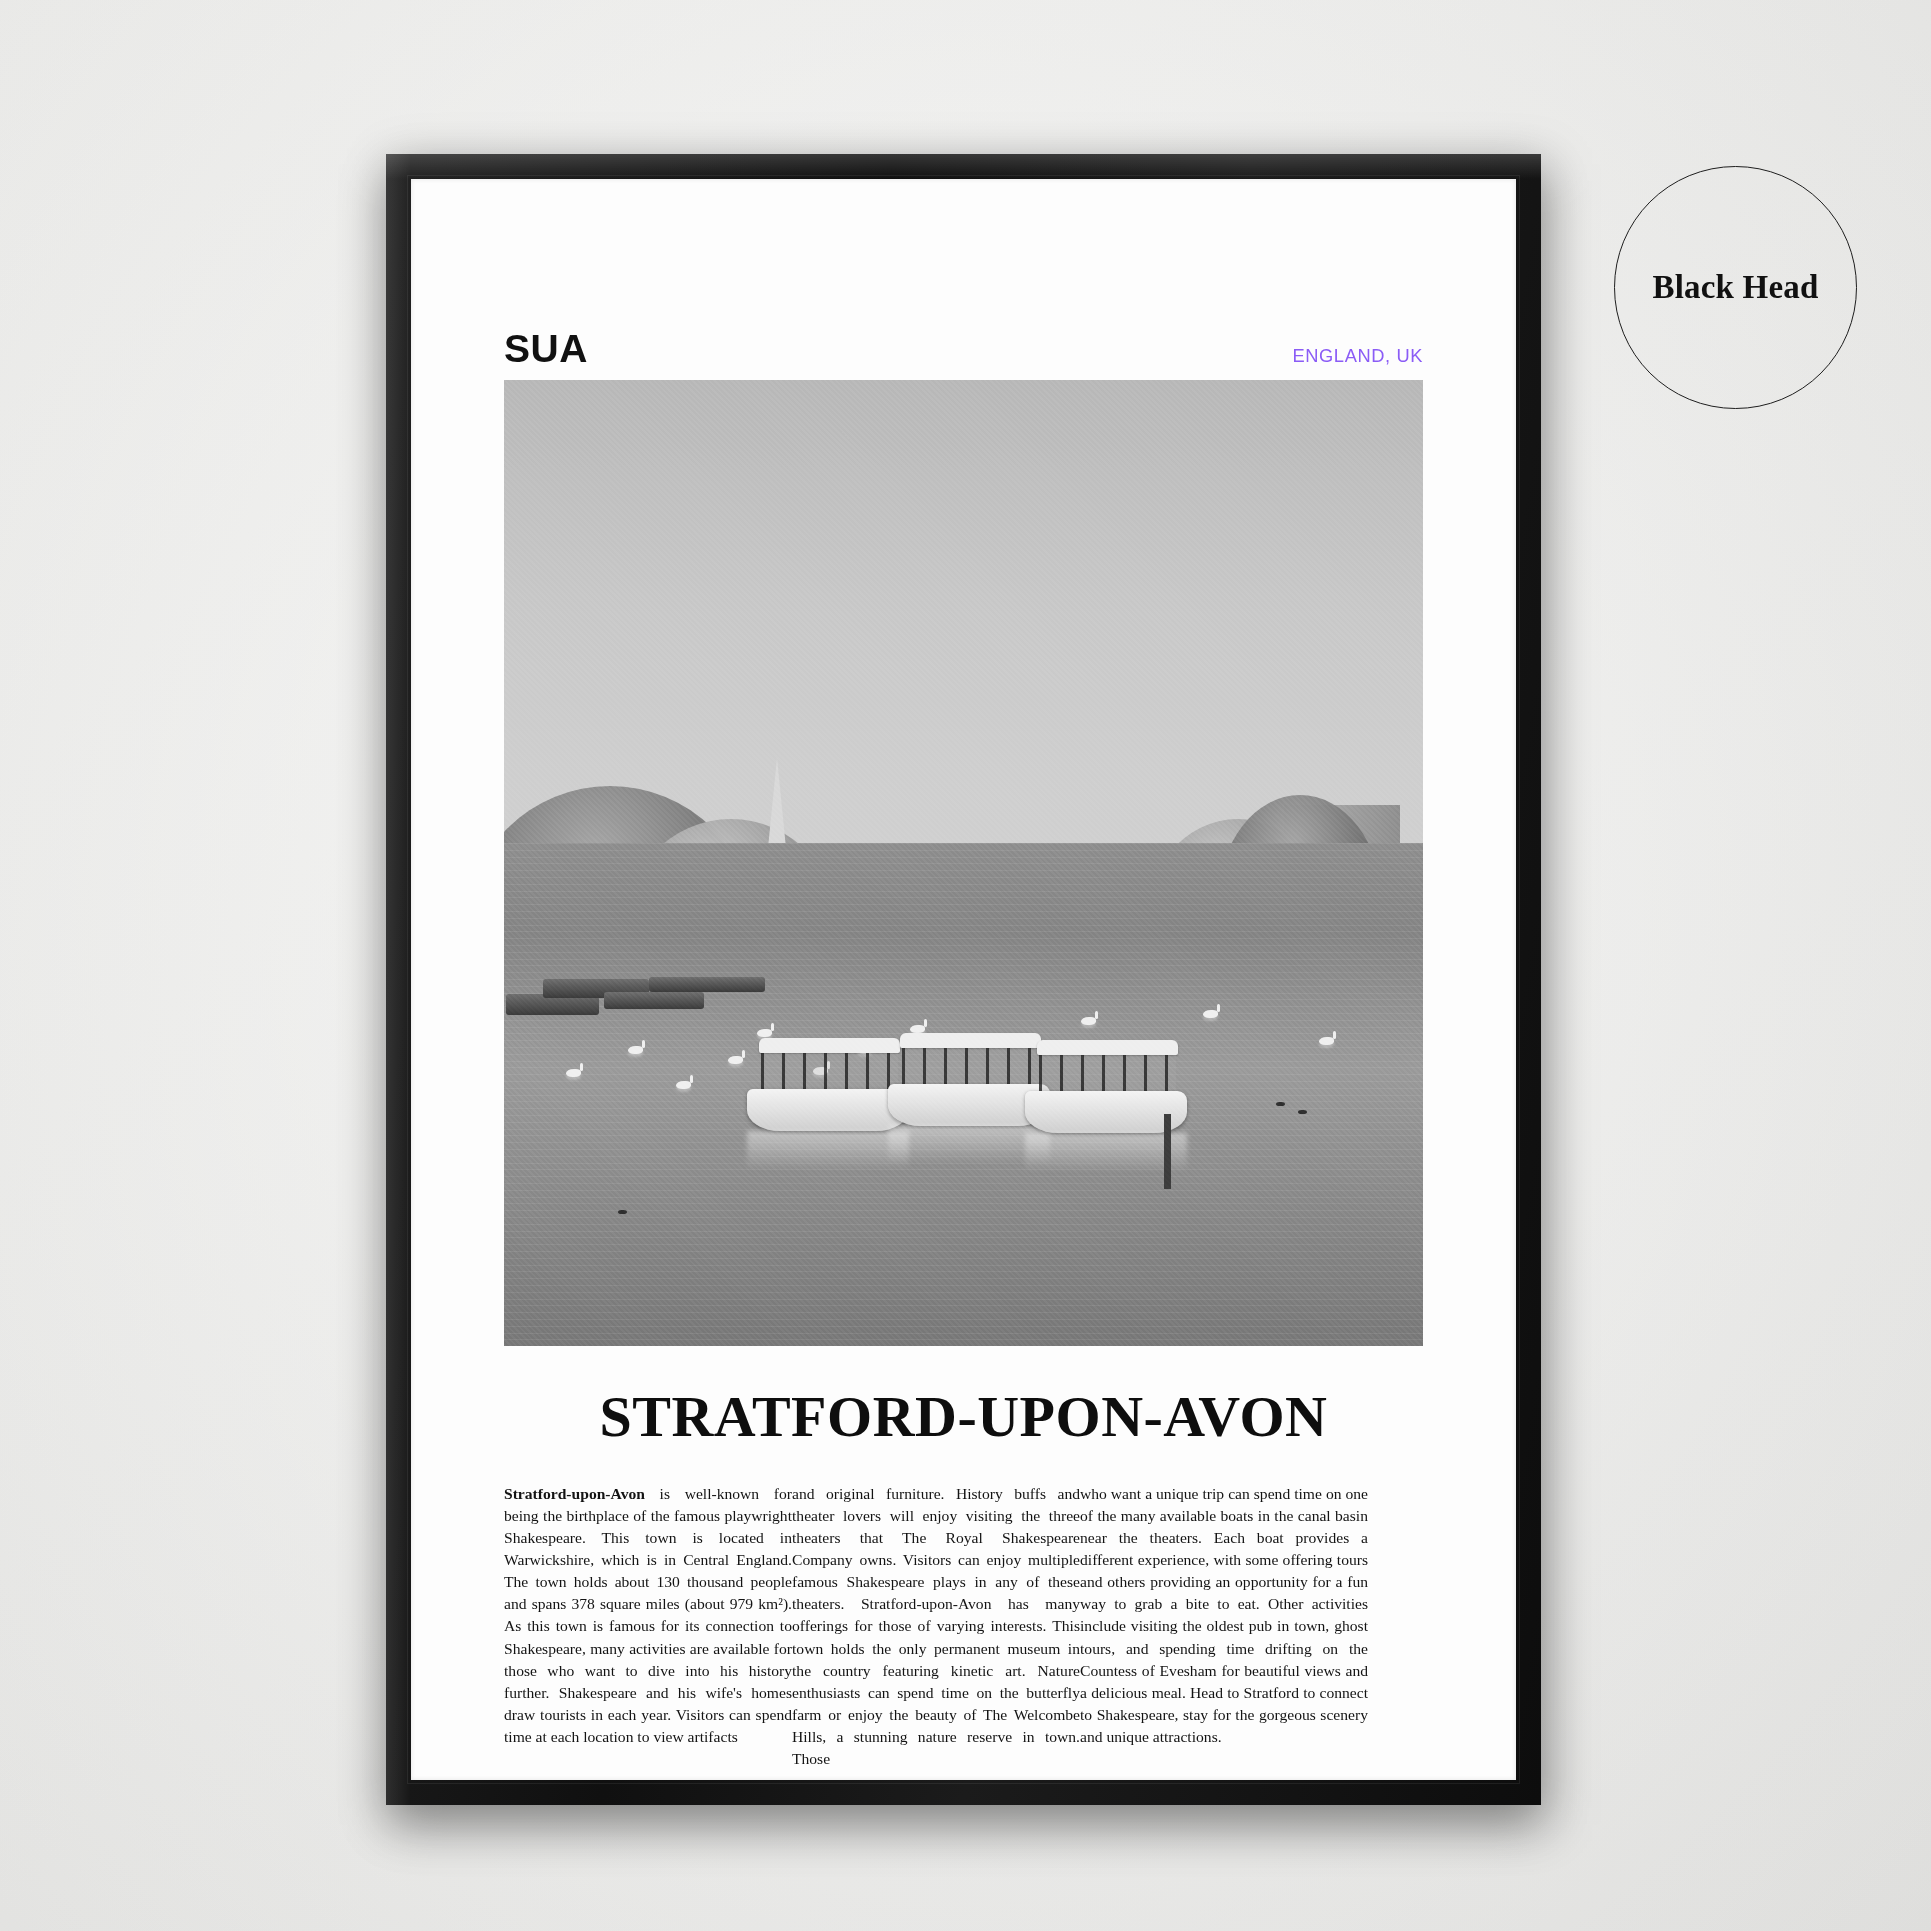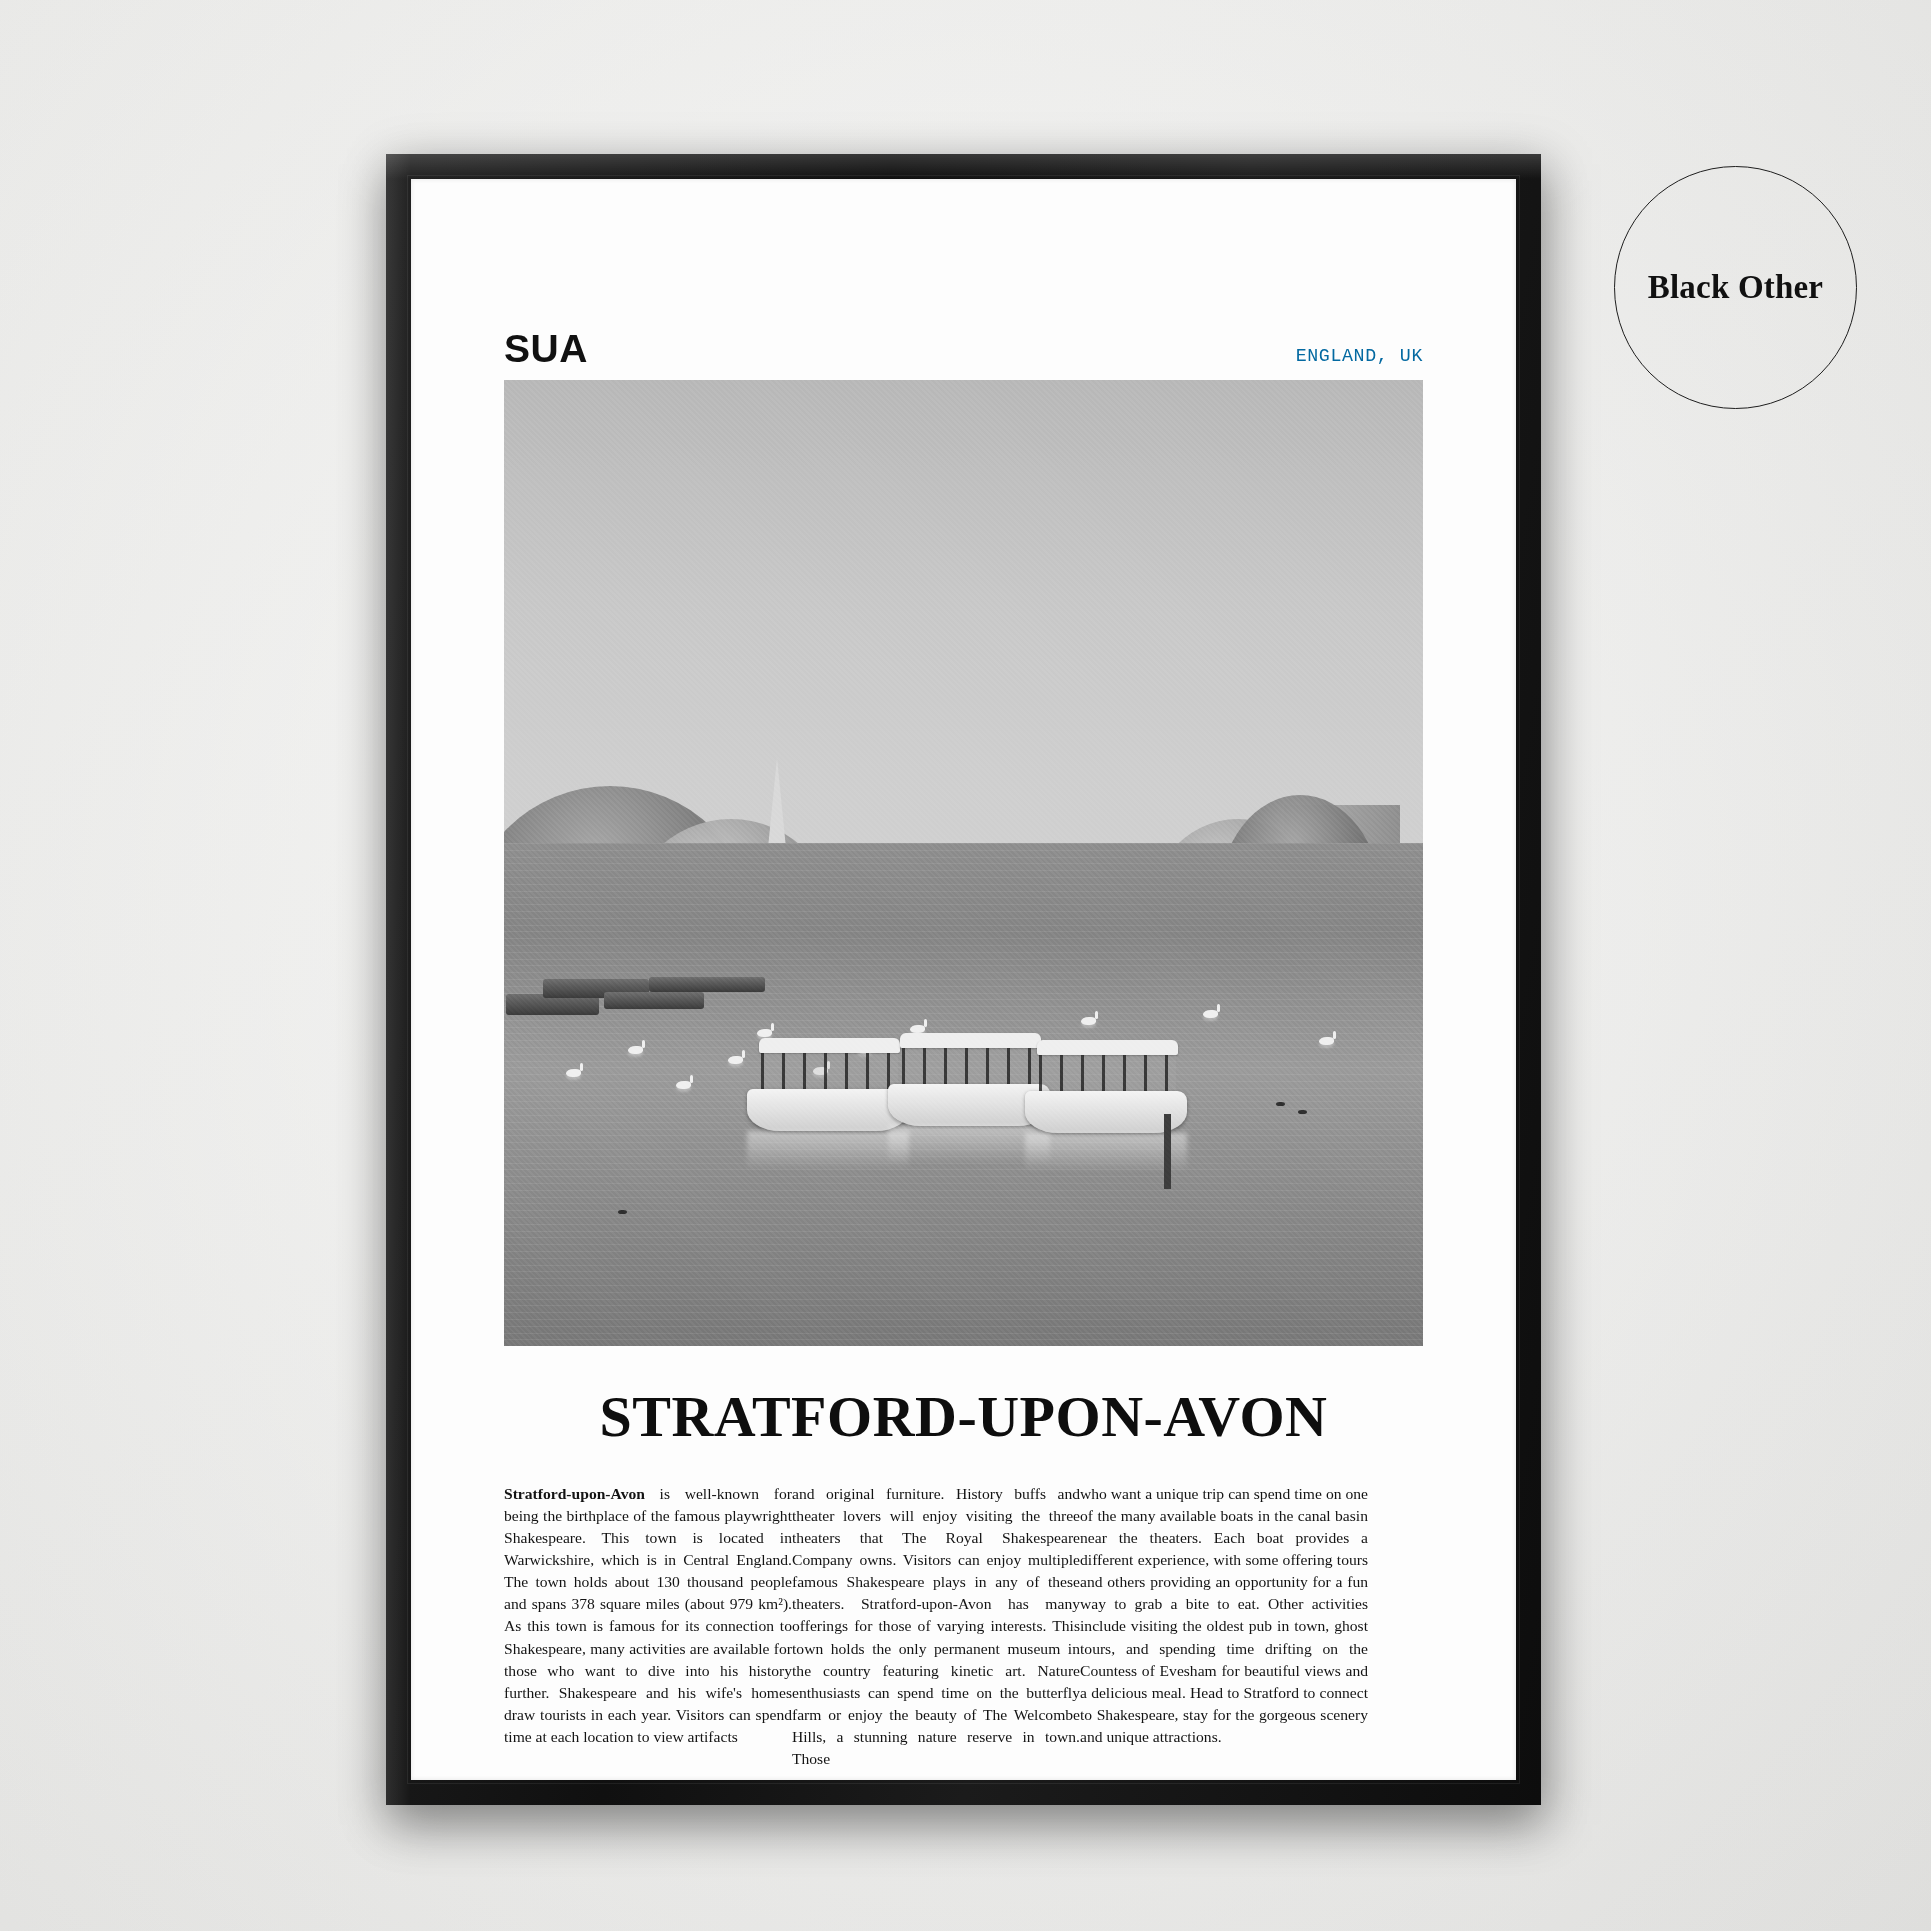--- a/index.html
+++ b/index.html
@@ -100,24 +100,24 @@
   }
   #poster-brand {
     font-family: "Liberation Sans", sans-serif;
     font-weight: bold;
     font-size: 39px;
     letter-spacing: 0.5px;
     color: #111;
     line-height: 1;
   }
   #poster-location {
-    font-family: Liberation Mono, monospace;
+    font-family: Liberation Sans, sans-serif;
     font-size: 18.3px;
     letter-spacing: 0.6px;
-    color: #0369a1;
+    color: #8b5cf6;
     line-height: 1;
     padding-bottom: 2.9px;
   }
 
   
   #photo {
     position: relative;
     width: 919px;
     height: 966px;
     overflow: hidden;
@@ -356,21 +356,21 @@
   }
 </style>
 </head>
 <body>
 
 <div id="scene">
 
   <div id="wall-vignette"></div>
 
   <div id="badge">
-    <span id="badge-label">Black Other</span>
+    <span id="badge-label">Black Head</span>
   </div>
 
   <div id="frame-shadow"></div>
 
   <div id="frame">
     <div id="frame-top-light"></div>
     <div id="frame-left-light"></div>
     <div id="frame-inner-line"></div>
 
     <div id="mat">

